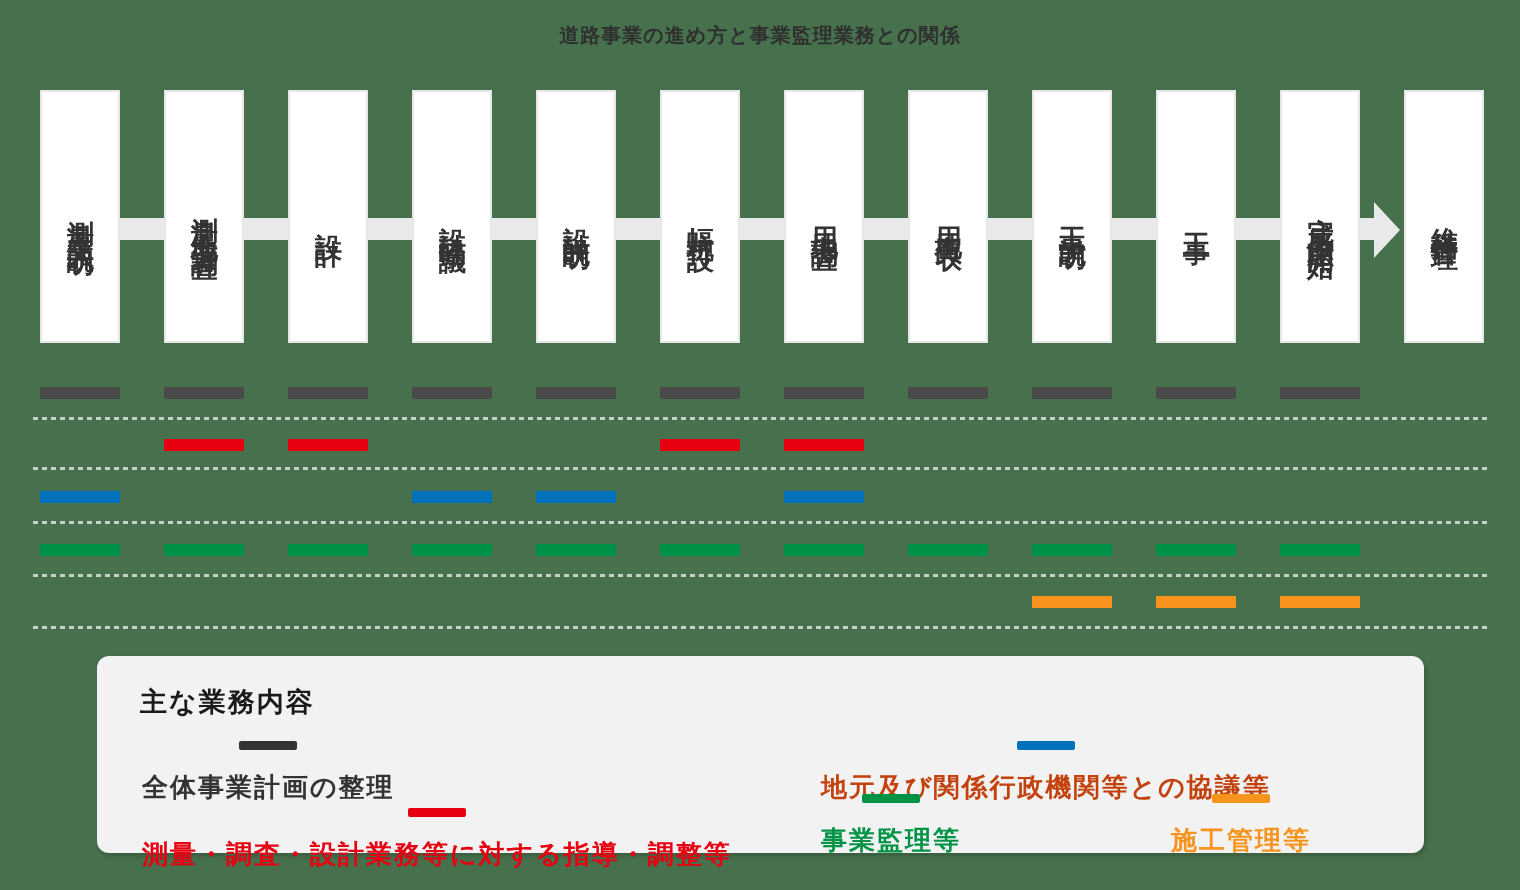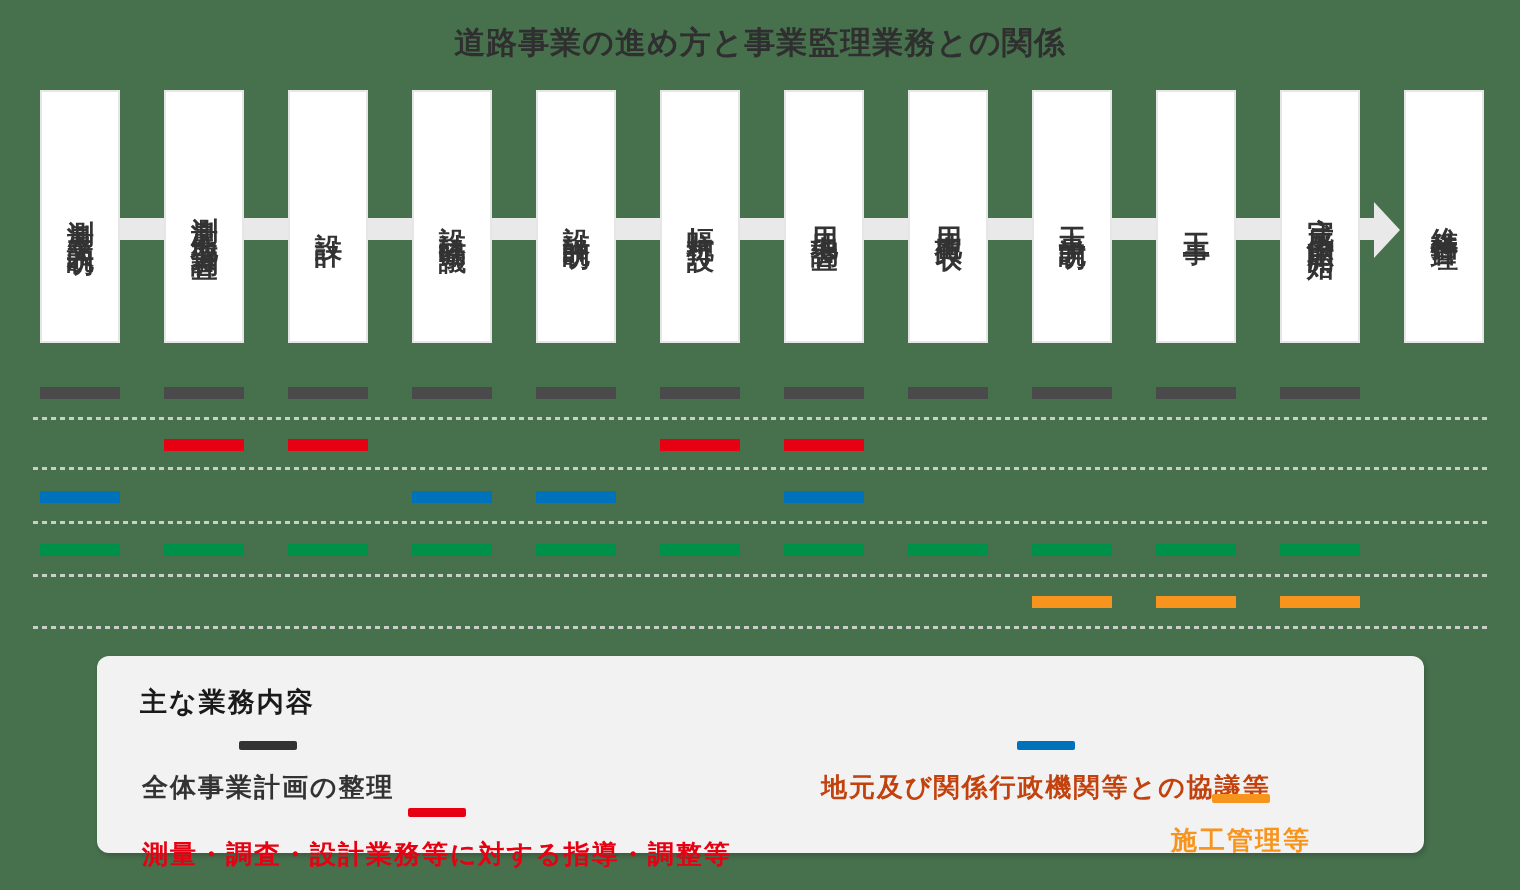--- a/index.html
+++ b/index.html
@@ -9,21 +9,21 @@
   }
   .canvas{
     position:relative;
     width:1520px;height:890px;
     background:#47704d;
     overflow:hidden;
   }
   .title{
     position:absolute;left:0;top:22px;width:1520px;
     text-align:center;
-    font-size:31px;font-weight:700;color:#2f2f2f;
+    font-size:20px;font-weight:700;color:#2f2f2f;
     letter-spacing:1px;
   }
   
   .flow{position:absolute;left:0;top:0;width:1520px;height:360px;}
   .arrow-shaft{
     position:absolute;left:100px;top:218px;width:1274px;height:22px;
     background:#e9e9e9;z-index:1;
   }
   .arrow-head{
     position:absolute;left:1374px;top:202px;width:0;height:0;z-index:1;
@@ -179,20 +179,24 @@
     <div class="legend-item li-2">
       <span class="swatch" style="background: rgb(230, 0, 18);"></span>
       <span class="legend-label" style="color: rgb(230, 0, 18);">測量・調査・設計業務等に対する指導・調整等</span>
     </div>
 
     <div class="legend-item li-3">
       <span class="swatch" style="background: rgb(0, 114, 188);"></span>
       <span class="legend-label" style="color: #c2410c;">地元及び関係行政機関等との協議等</span>
     </div>
 
+    <div class="legend-item li-4">
+      <span class="swatch" style="background: rgb(0, 146, 69);"></span>
+      <span class="legend-label" style="color: rgb(0, 146, 69);">事業監理等</span>
+    </div>
 
     <div class="legend-item li-5">
       <span class="swatch" style="background: rgb(247, 148, 29);"></span>
       <span class="legend-label" style="color: rgb(247, 148, 29);">施工管理等</span>
     </div>
   </div>
 
 </div>
 
 </body></html>

